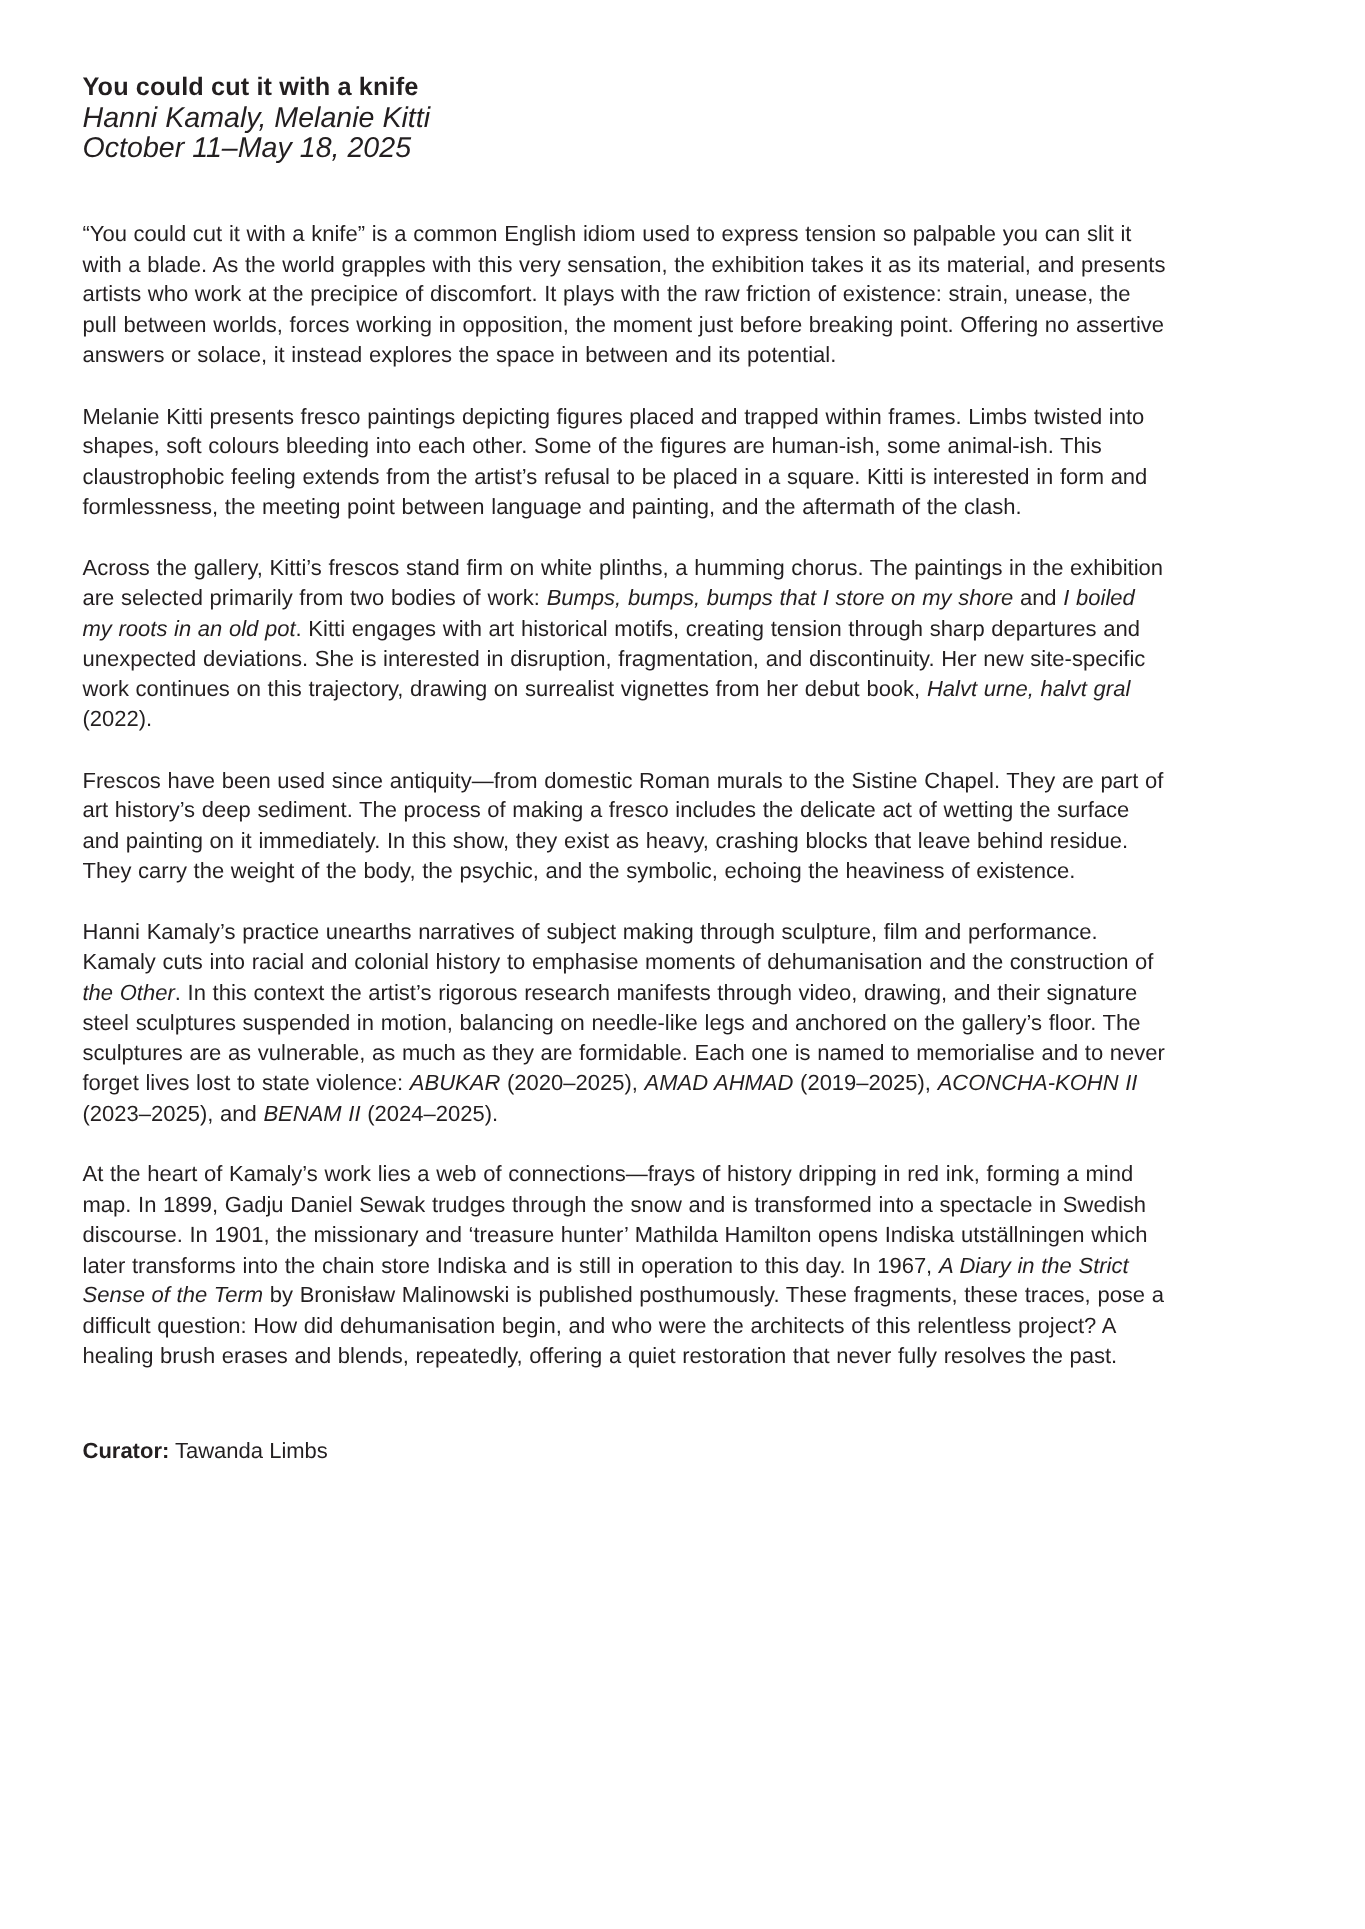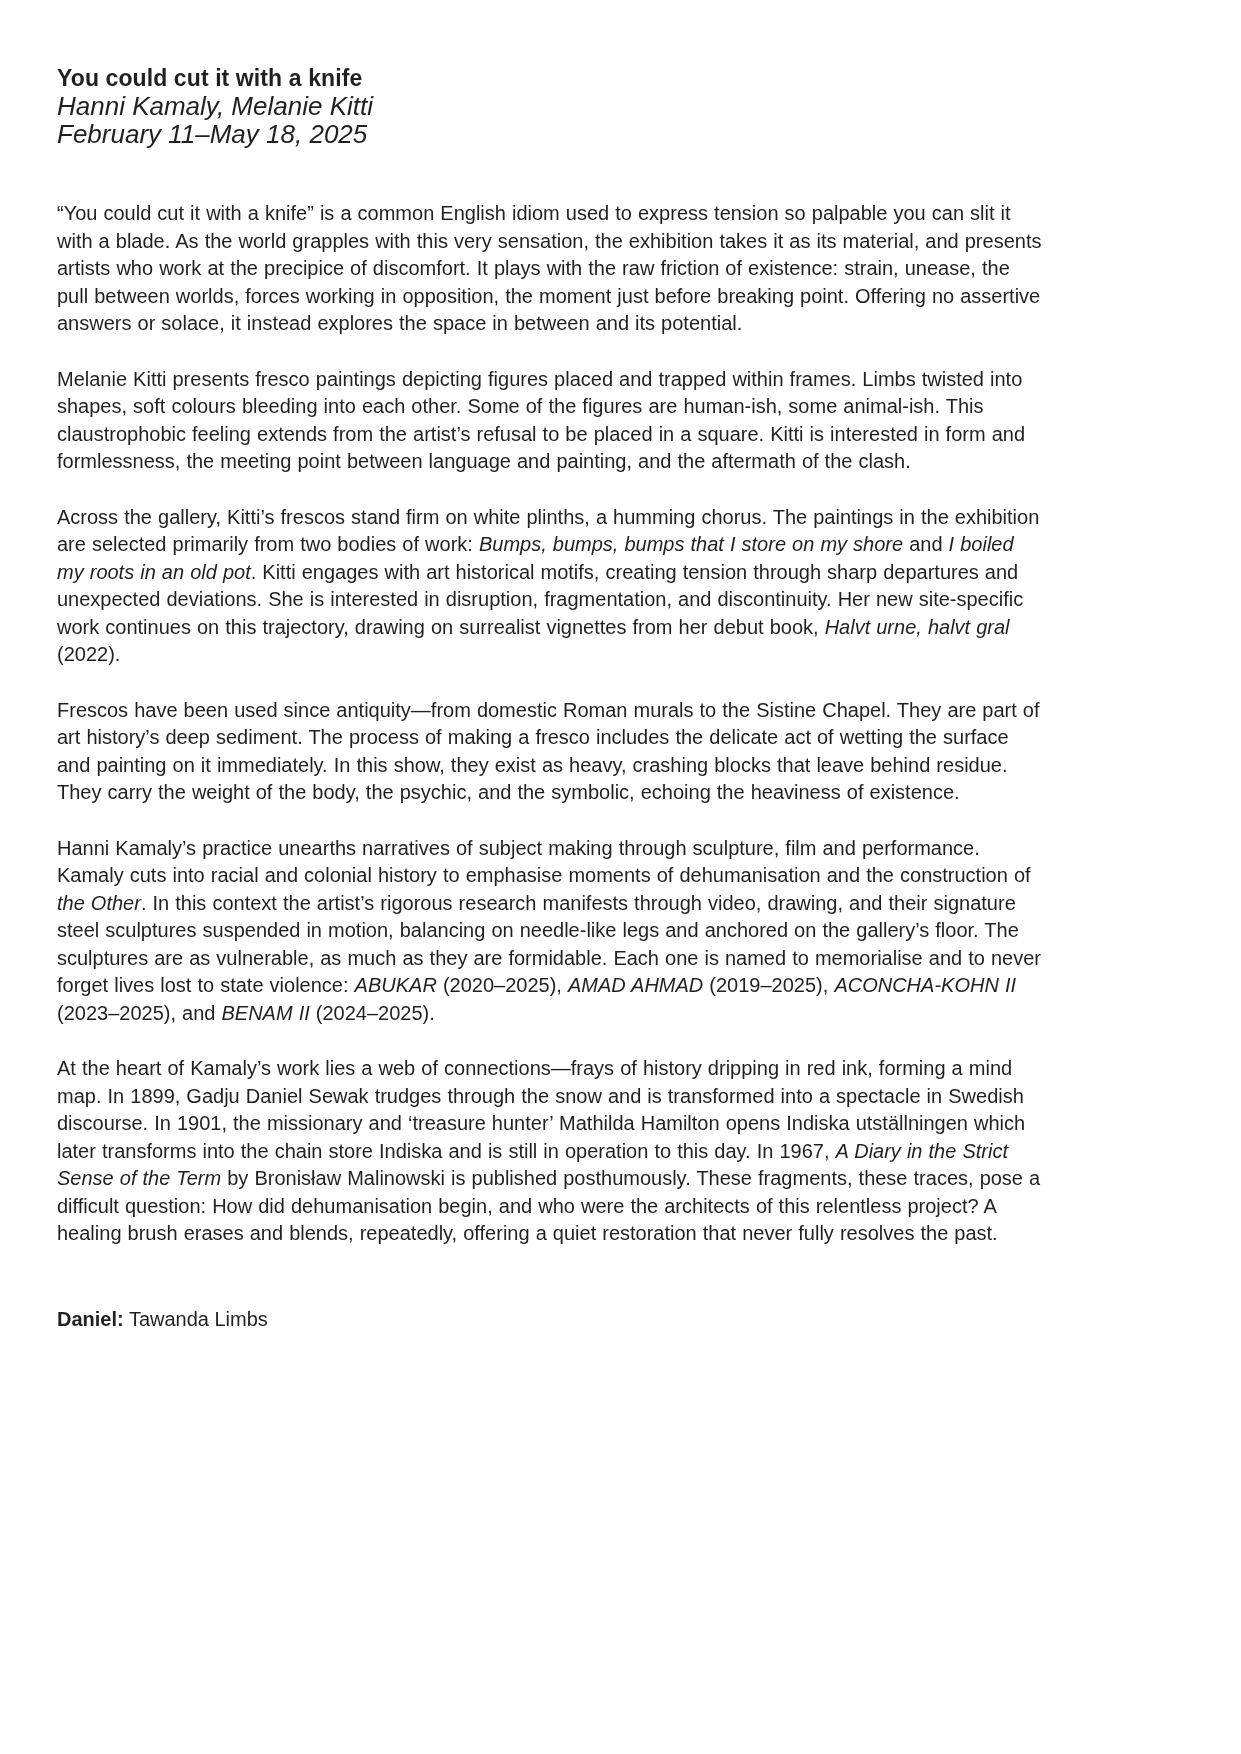--- a/index.html
+++ b/index.html
@@ -11,21 +11,21 @@
     position: relative;
     width: 1241px;
     height: 1754px;
     background: #ffffff;
     font-family: "Liberation Sans", sans-serif;
     color: #231f20;
     overflow: hidden;
   }
   .content {
     position: absolute;
-    left: 57px;
+    left: 75px;
     top: 64px;
     width: 985px;
   }
   .title {
     font-size: 23px;
     font-weight: bold;
     line-height: 28px;
     letter-spacing: 0.1px;
   }
   .byline, .dates {
@@ -53,30 +53,30 @@
 </style>
 </head>
 <body>
 
 <div class="page">
   <div class="content">
 
     <div class="header">
       <div class="title">You could cut it with a knife</div>
       <div class="byline">Hanni Kamaly, Melanie Kitti</div>
-      <div class="dates">February 11–May 18, 2025</div>
+      <div class="dates">October 11–May 18, 2025</div>
     </div>
 
     <div class="body-text">
         <p><span>“You could cut it with a knife” is a common English idiom used to express tension so palpable you can slit it with a blade. As the world grapples with this very sensation, the exhibition takes it as its material, and presents artists who work at the precipice of discomfort. It plays with the raw friction of existence: strain, unease, the pull between worlds, forces working in opposition, the moment just before breaking point. Offering no assertive answers or solace, it instead explores the space in between and its potential.</span></p>
         <p><span>Melanie Kitti presents fresco paintings depicting figures placed and trapped within frames. Limbs twisted into shapes, soft colours bleeding into each other. Some of the figures are human-ish, some animal-ish. This claustrophobic feeling extends from the artist’s refusal to be placed in a square. Kitti is interested in form and formlessness, the meeting point between language and painting, and the aftermath of the clash.</span></p>
         <p><span>Across the gallery, Kitti’s frescos stand firm on white plinths, a humming chorus. The paintings in the exhibition are selected primarily from two bodies of work: </span><span class="it">Bumps, bumps, bumps that I store on my shore</span><span> and </span><span class="it">I boiled my roots in an old pot</span><span>. Kitti engages with art historical motifs, creating tension through sharp departures and unexpected deviations. She is interested in disruption, fragmentation, and discontinuity. Her new site-specific work continues on this trajectory, drawing on surrealist vignettes from her debut book, </span><span class="it">Halvt urne, halvt gral</span><span> (2022).</span></p>
         <p><span>Frescos have been used since antiquity—from domestic Roman murals to the Sistine Chapel. They are part of art history’s deep sediment. The process of making a fresco includes the delicate act of wetting the surface and painting on it immediately. In this show, they exist as heavy, crashing blocks that leave behind residue. They carry the weight of the body, the psychic, and the symbolic, echoing the heaviness of existence.</span></p>
         <p><span>Hanni Kamaly’s practice unearths narratives of subject making through sculpture, film and performance. Kamaly cuts into racial and colonial history to emphasise moments of dehumanisation and the construction of </span><span class="it">the Other</span><span>. In this context the artist’s rigorous research manifests through video, drawing, and their signature steel sculptures suspended in motion, balancing on needle-like legs and anchored on the gallery’s floor. The sculptures are as vulnerable, as much as they are formidable. Each one is named to memorialise and to never forget lives lost to state violence: </span><span class="it">ABUKAR</span><span> (2020–2025), </span><span class="it">AMAD AHMAD</span><span> (2019–2025), </span><span class="it">ACONCHA-KOHN II</span><span> (2023–2025), and </span><span class="it">BENAM II</span><span> (2024–2025).</span></p>
         <p><span>At the heart of Kamaly’s work lies a web of connections—frays of history dripping in red ink, forming a mind map. In 1899, Gadju Daniel Sewak trudges through the snow and is transformed into a spectacle in Swedish discourse. In 1901, the missionary and ‘treasure hunter’ Mathilda Hamilton opens Indiska utställningen which later transforms into the chain store Indiska and is still in operation to this day. In 1967, </span><span class="it">A Diary in the Strict Sense of the Term</span><span> by Bronisław Malinowski is published posthumously. These fragments, these traces, pose a difficult question: How did dehumanisation begin, and who were the architects of this relentless project? A healing brush erases and blends, repeatedly, offering a quiet restoration that never fully resolves the past.</span></p>
       </div>
 
     <div class="curator-line">
-      <span class="label">Daniel:</span><span> Tawanda Limbs</span>
+      <span class="label">Curator:</span><span> Tawanda Limbs</span>
     </div>
 
   </div>
 </div>
 
 </body></html>

